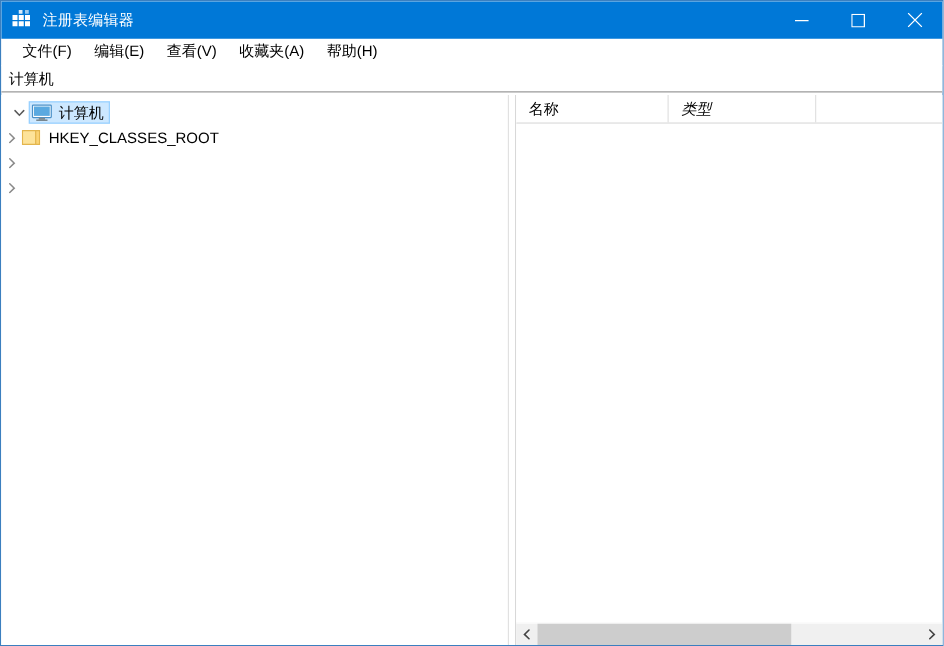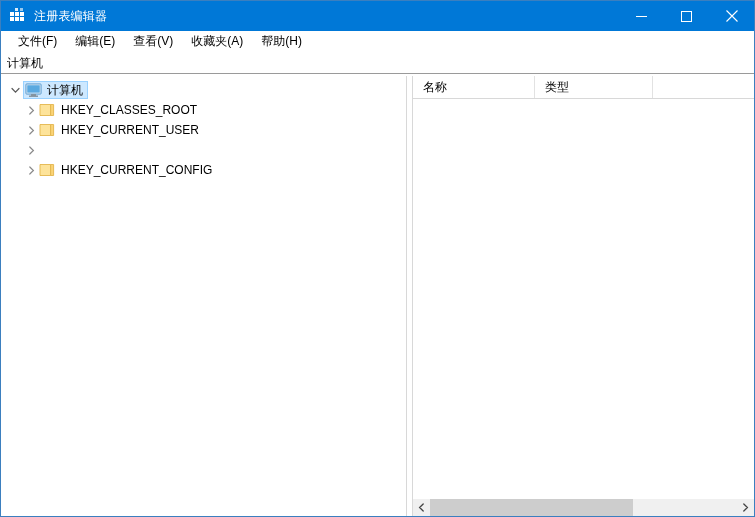--- a/index.html
+++ b/index.html
@@ -152,21 +152,21 @@
   }
   .tree-row {
     display: flex;
     align-items: center;
     height: 20px;
     white-space: nowrap;
     cursor: default;
     position: relative;
   }
   .tree-row.root { padding-left: 6px; }
-  .tree-row.child { padding-left: 22px; }
+  .tree-row.child { }
   .tree-row .sel {
     display: flex;
     align-items: center;
     height: 18px;
     padding-right: 4px;
   }
   .tree-row.selected .sel {
     background: #cde8ff;
     border: 1px solid #99d1ff;
     box-sizing: border-box;
@@ -213,21 +213,21 @@
     align-items: center;
     padding-left: 10px;
     box-sizing: border-box;
     border-right: 1px solid #e2e2e2;
     cursor: default;
     height: 22px;
     overflow: hidden;
     white-space: nowrap;
   }
   .col.c-name { width: 122px; }
-  .col.c-type { width: 118px; }
+  .col.c-type { width: 118px; font-style: italic; }
   .col.c-data { flex: 1 1 auto; border-right: none; }
 
   .list-body {
     flex: 1 1 auto;
     background: #ffffff;
     overflow: hidden;
   }
 
   
   .hscroll {
@@ -346,52 +346,31 @@
             <span class="tree-label">HKEY_CLASSES_ROOT</span>
           </div>
         </div>
 
         <div class="tree-row child">
           <div class="chev">
             <svg width="9" height="9" viewBox="0 0 9 9">
               <path d="M2.8 1 L6.4 4.5 L2.8 8" stroke="#8a8a8a" stroke-width="1.2" fill="none" stroke-linecap="round"></path>
             </svg>
           </div>
-          <div class="sel">
-            <svg class="folder-icon" viewBox="0 0 16 14">
-              <path d="M1 1.5 H11.6 V12.5 H1 Z" fill="#fde39a" stroke="#e3b54d" stroke-width="0.9"></path>
-              <path d="M11.6 1.5 H14.6 V12.5 H11.6 Z" fill="#fbd476" stroke="#e3b54d" stroke-width="0.9"></path>
-            </svg>
-            <span class="tree-label">HKEY_CURRENT_USER</span>
-          </div>
         </div>
 
         <div class="tree-row child">
           <div class="chev">
             <svg width="9" height="9" viewBox="0 0 9 9">
               <path d="M2.8 1 L6.4 4.5 L2.8 8" stroke="#8a8a8a" stroke-width="1.2" fill="none" stroke-linecap="round"></path>
             </svg>
           </div>
         </div>
 
 
-        <div class="tree-row child">
-          <div class="chev">
-            <svg width="9" height="9" viewBox="0 0 9 9">
-              <path d="M2.8 1 L6.4 4.5 L2.8 8" stroke="#8a8a8a" stroke-width="1.2" fill="none" stroke-linecap="round"></path>
-            </svg>
-          </div>
-          <div class="sel">
-            <svg class="folder-icon" viewBox="0 0 16 14">
-              <path d="M1 1.5 H11.6 V12.5 H1 Z" fill="#fde39a" stroke="#e3b54d" stroke-width="0.9"></path>
-              <path d="M11.6 1.5 H14.6 V12.5 H11.6 Z" fill="#fbd476" stroke="#e3b54d" stroke-width="0.9"></path>
-            </svg>
-            <span class="tree-label">HKEY_CURRENT_CONFIG</span>
-          </div>
-        </div>
 
       </div>
     </div>
 
     <div class="splitter"></div>
 
     <div class="right-pane">
       <div class="col-header">
         <div class="col c-name">名称</div>
         <div class="col c-type">类型</div>

